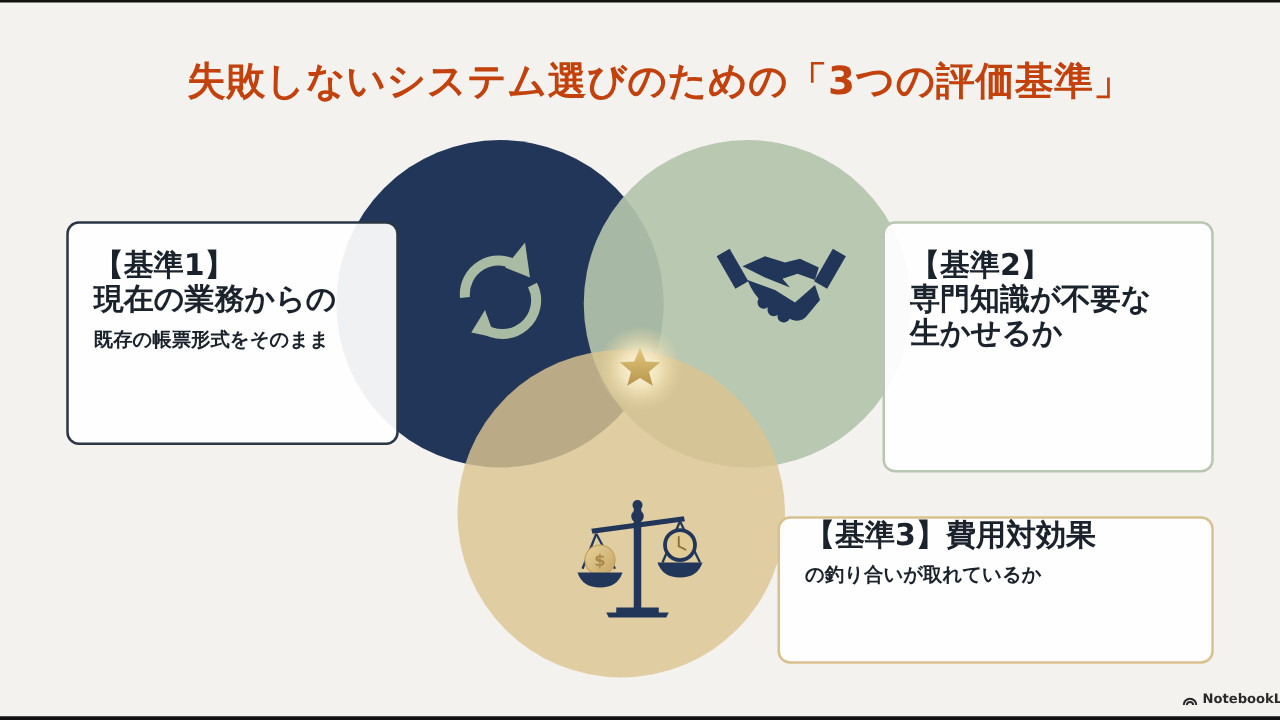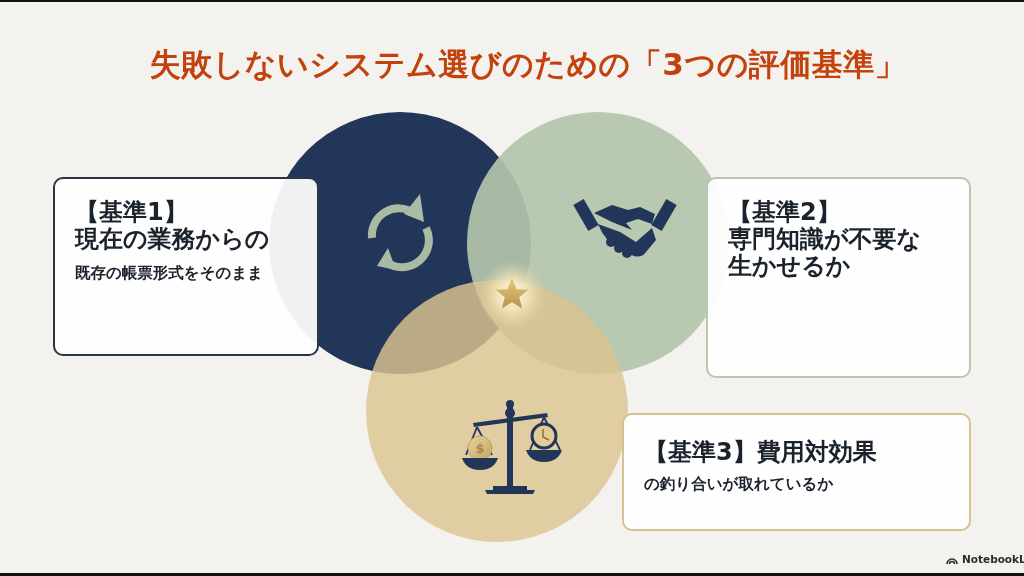--- a/index.html
+++ b/index.html
@@ -20,21 +20,21 @@
     position:absolute; background:rgba(255,255,255,0.93);
     border-radius:10px; box-sizing:border-box;
   }
   .card1 { left:53px; top:177px; width:266px; height:179px; border:2.5px solid #2b3644; }
   .card2 { left:706px; top:177px; width:265px; height:201px; border:2.5px solid #b9c6b1; }
   .card3 { left:622px; top:413px; width:349px; height:118px; border:2.5px solid #d7c18e; }
   .card .head { font-size:24px; font-weight:bold; line-height:27px; color:#1a222c; }
   .card .body { font-size:15.5px; font-weight:bold; line-height:24px; color:#1a222c; }
   .card1 .inner, .card2 .inner { position:absolute; left:20px; top:20px; }
   .card1 .body, .card2 .body { margin-top:8px;font-family:Liberation Serif, serif; }
-  .card3 .inner { position:absolute; left:20px; top:24px; }
+  .card3 .inner { position:absolute; left:20px; top:0; }
   .card3 .body { margin-top:6px; }
   .logo {
     position:absolute; left:946px; top:553px; font-size:10.5px; font-weight:bold;
     color:#2a2a2a; display:flex; align-items:center; gap:4px;
   }
 </style>
 </head>
 <body>
 
 <div class="topbar"></div>

